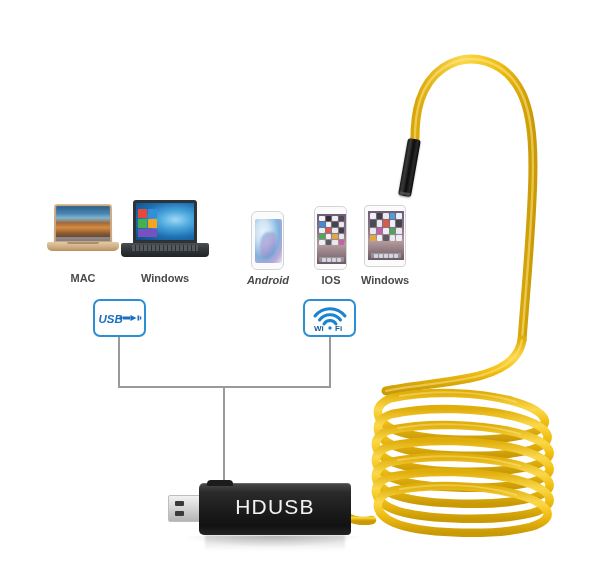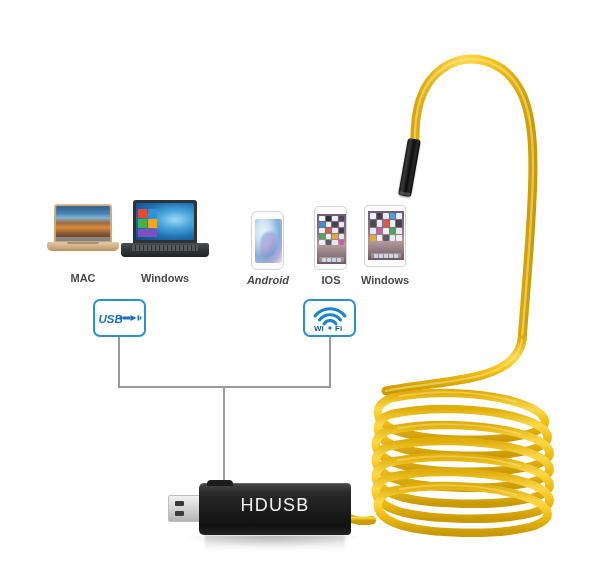--- a/index.html
+++ b/index.html
@@ -269,21 +269,21 @@
     content:"";
     position:absolute; left:8px; top:-3px; width:26px; height:6px;
     background:#1c1c1c; border-radius: 4px 4px 0 0;
   }
   #dongle-label {
     position: absolute;
     left: 0; top: 12px; width: 152px;
     text-align: center;
     color: #f2f2f2;
     font-family: "Liberation Sans", sans-serif;
-    font-size: 18px;
+    font-size: 21px;
     font-weight: normal;
     letter-spacing: 1.2px;
   }
   #usb-plug {
     position: absolute;
     left: -31px; top: 12px;
     width: 34px; height: 27px;
     background: linear-gradient(180deg,#f2f2f2 0%, #d7d7d7 45%, #b4b4b4 100%);
     border-radius: 2px 1px 1px 2px;
     border: 1px solid #bdbdbd;

